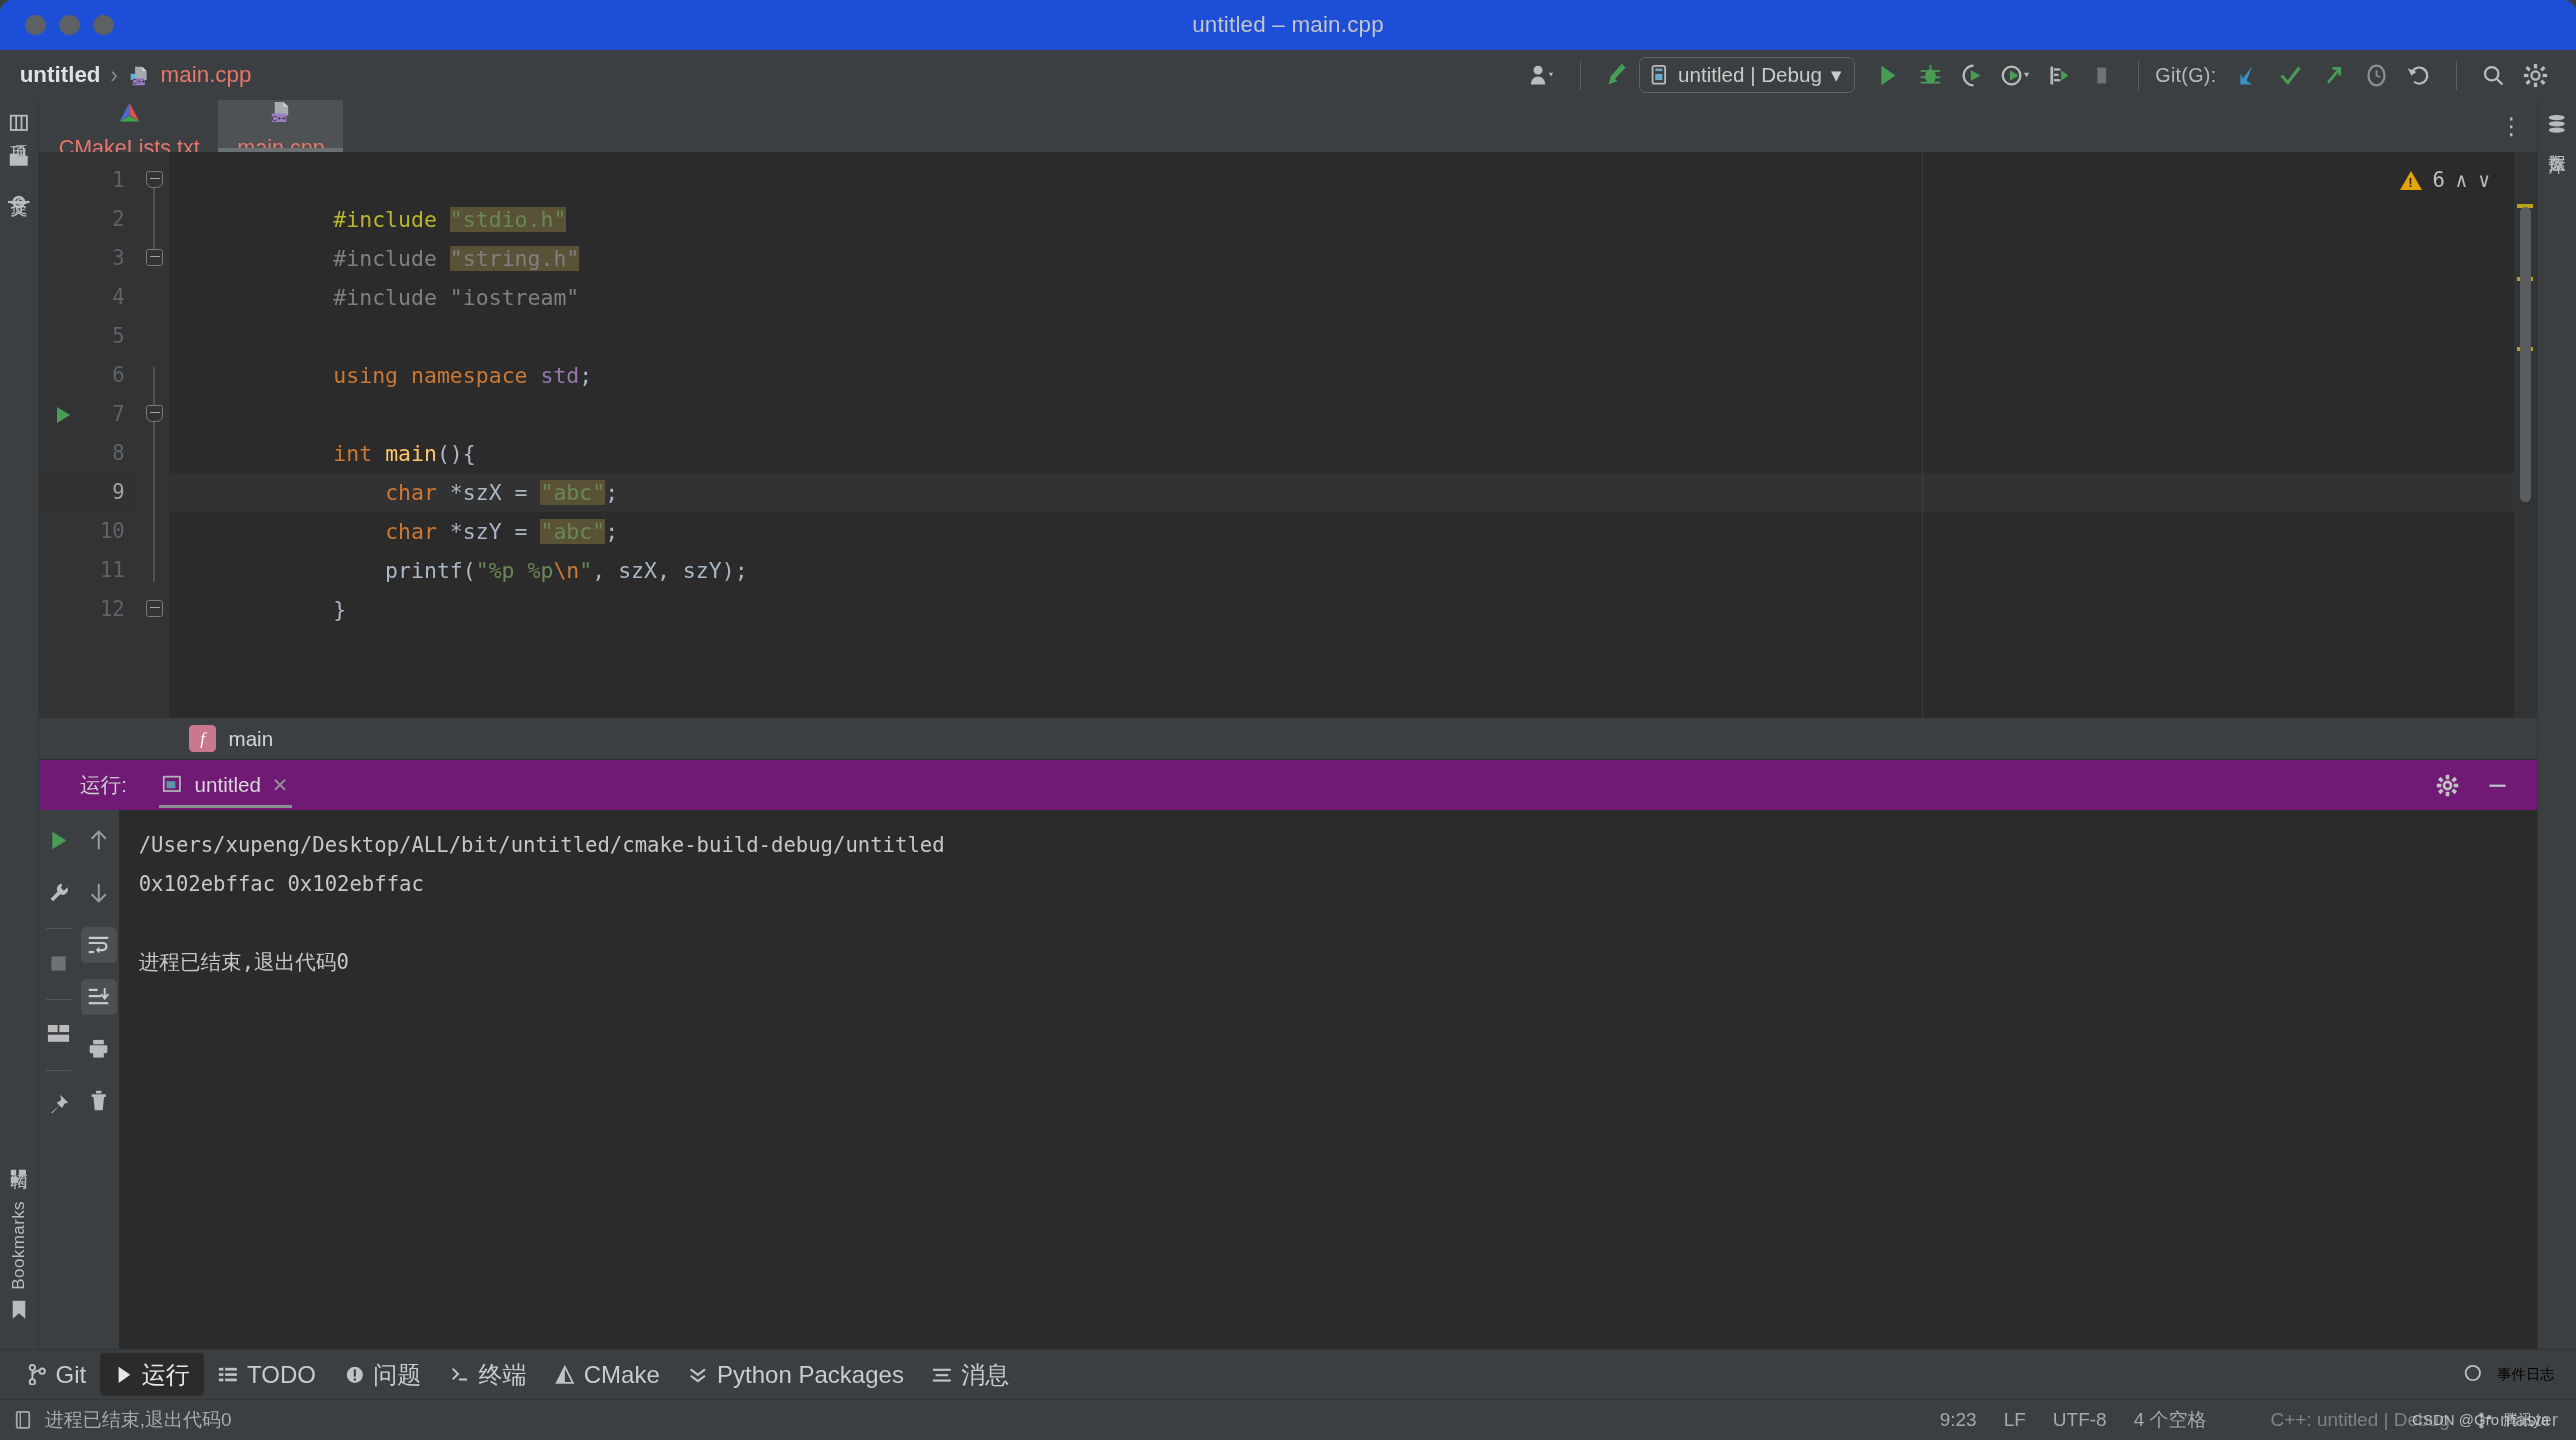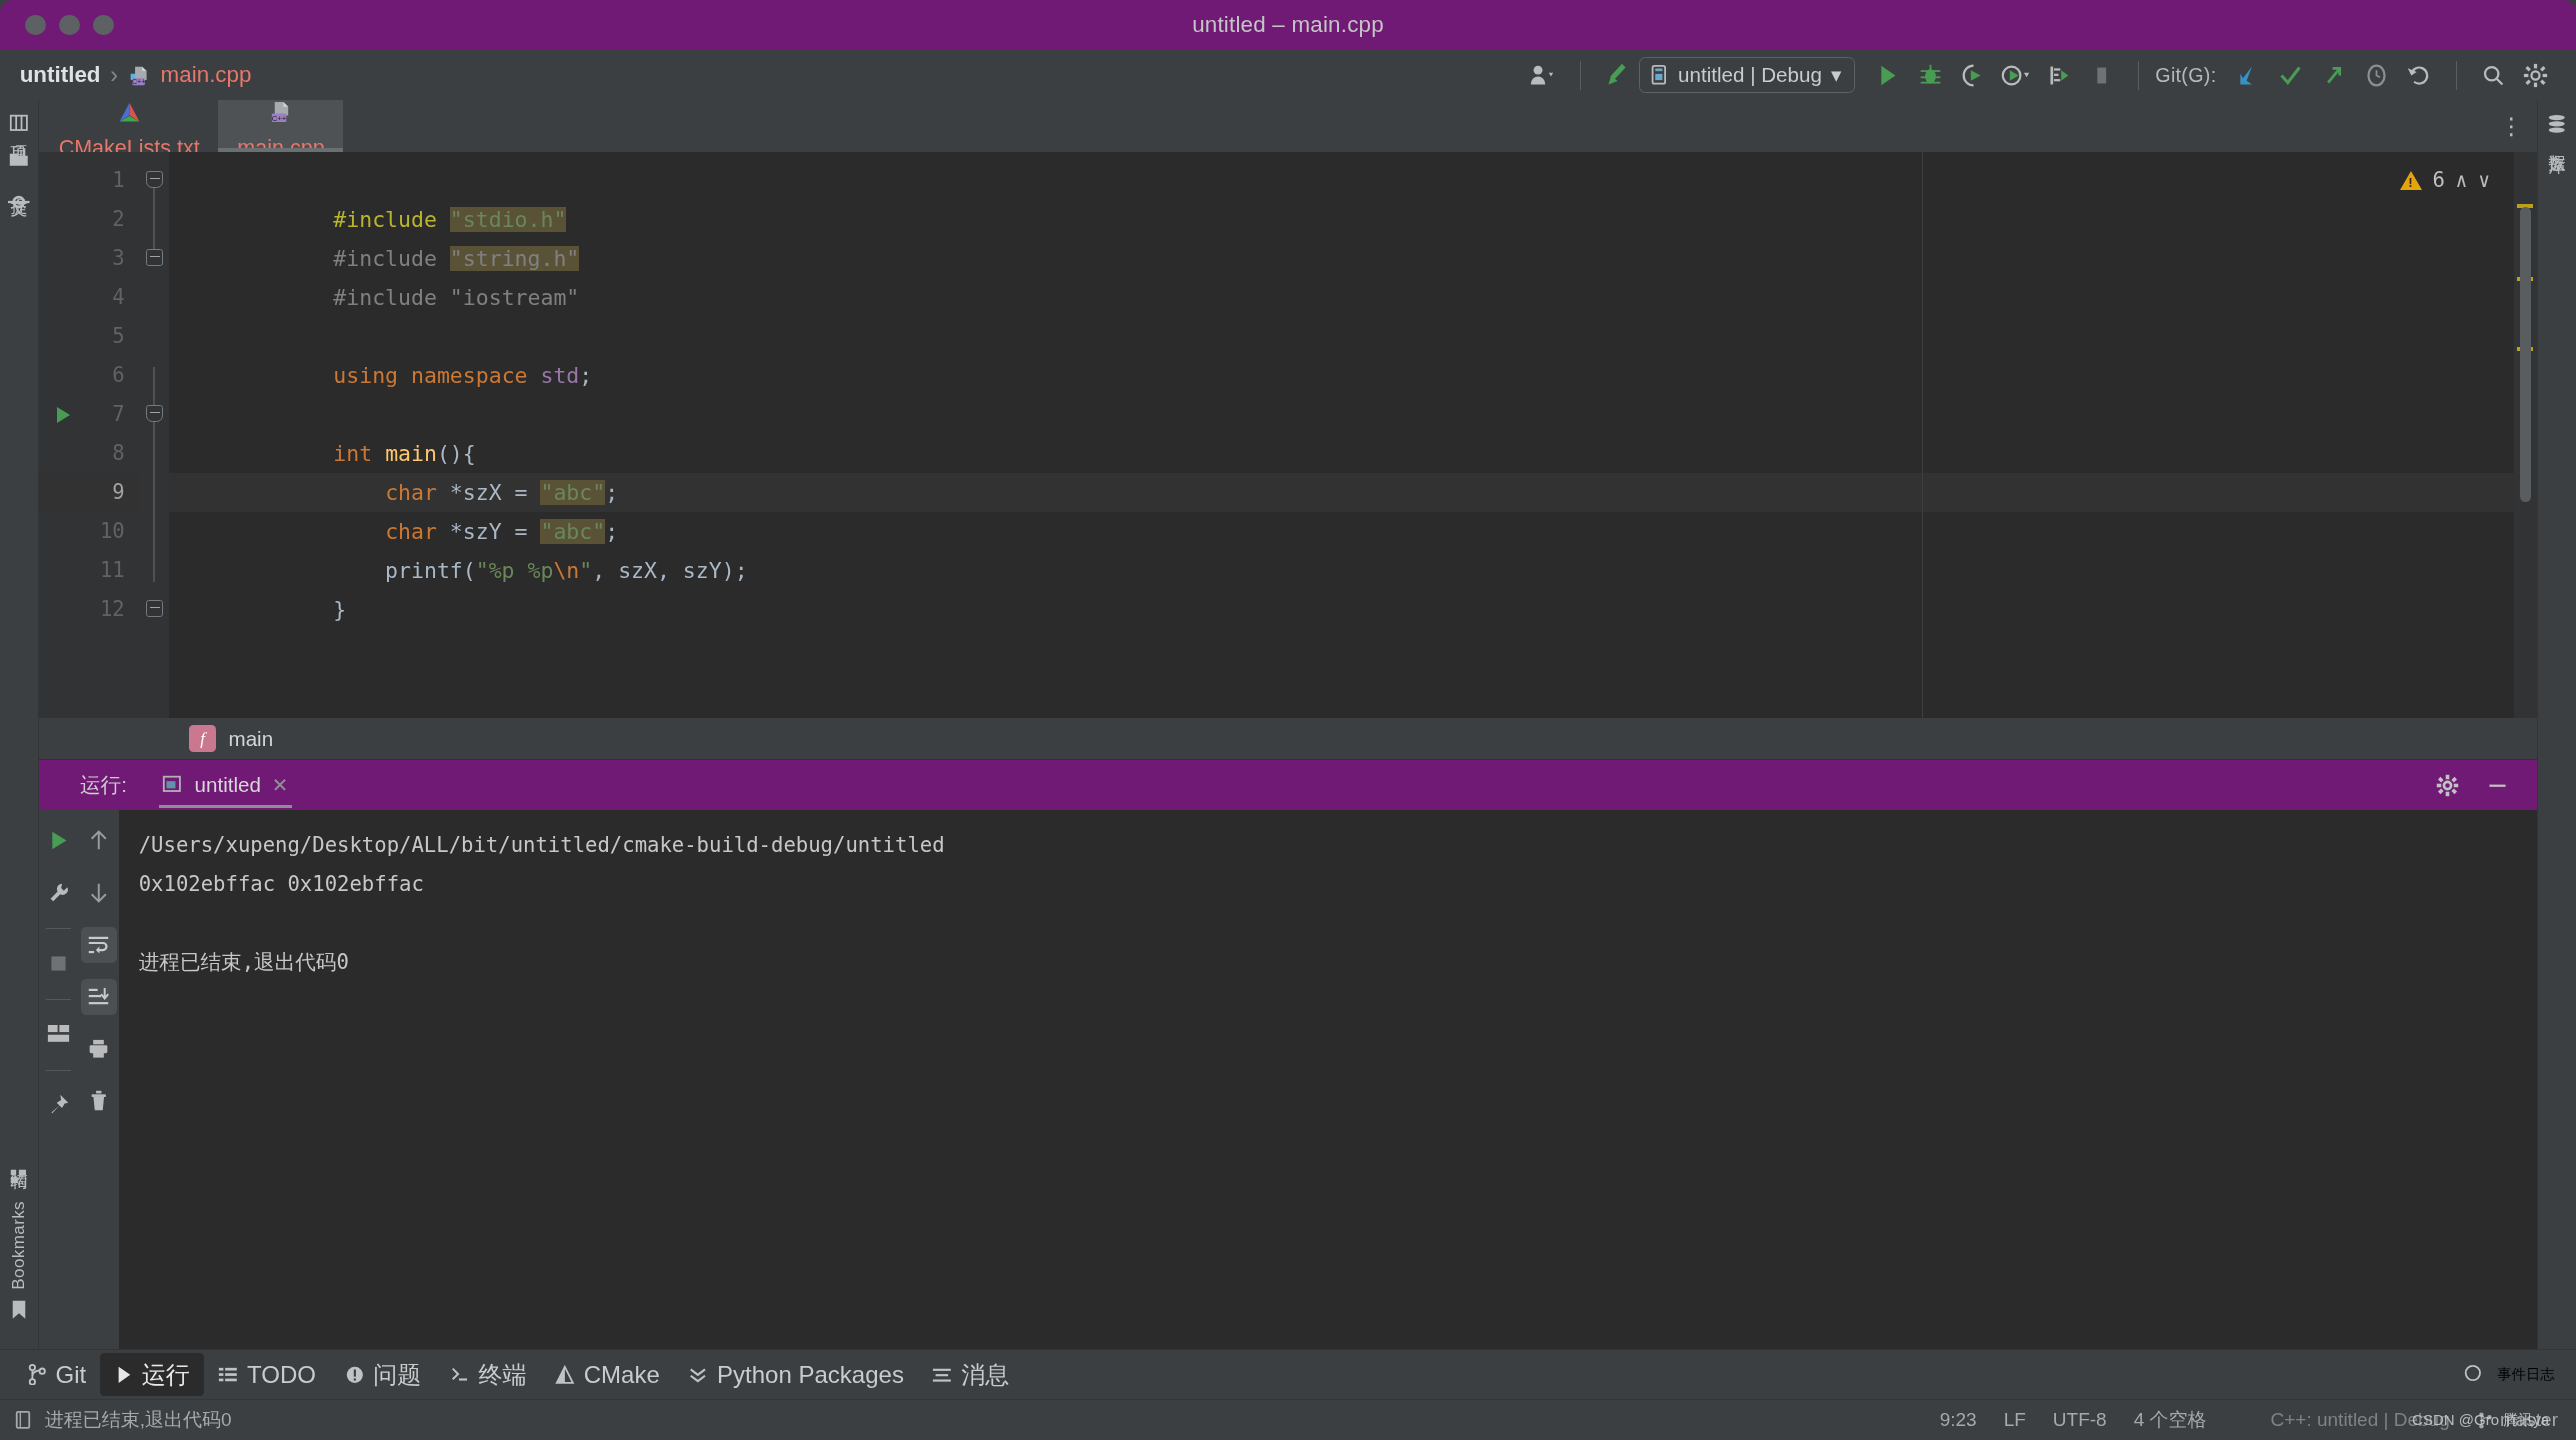--- a/index.html
+++ b/index.html
@@ -14,21 +14,21 @@
     width: 2576px; height: 1440px;
     background: #3c3f41;
     display: flex; flex-direction: column;
     overflow: hidden;
   }
 
   
   .titlebar {
     position: relative;
     height: 50px;
-    background: #701a75;
+    background: #1d4ed8;
     border-top-left-radius: 12.5px;
     border-top-right-radius: 12.5px;
     flex: 0 0 50px;
     display: flex; align-items: center;
   }
   .traffic { display: flex; gap: 13.4px; margin-left: 25px; }
   .tl { width: 20.6px; height: 20.6px; border-radius: 50%; background: #5d6164; }
   .win-title {
     position: absolute; left: 0; right: 0; top: 0; bottom: 0;
     display: flex; align-items: center; justify-content: center;

